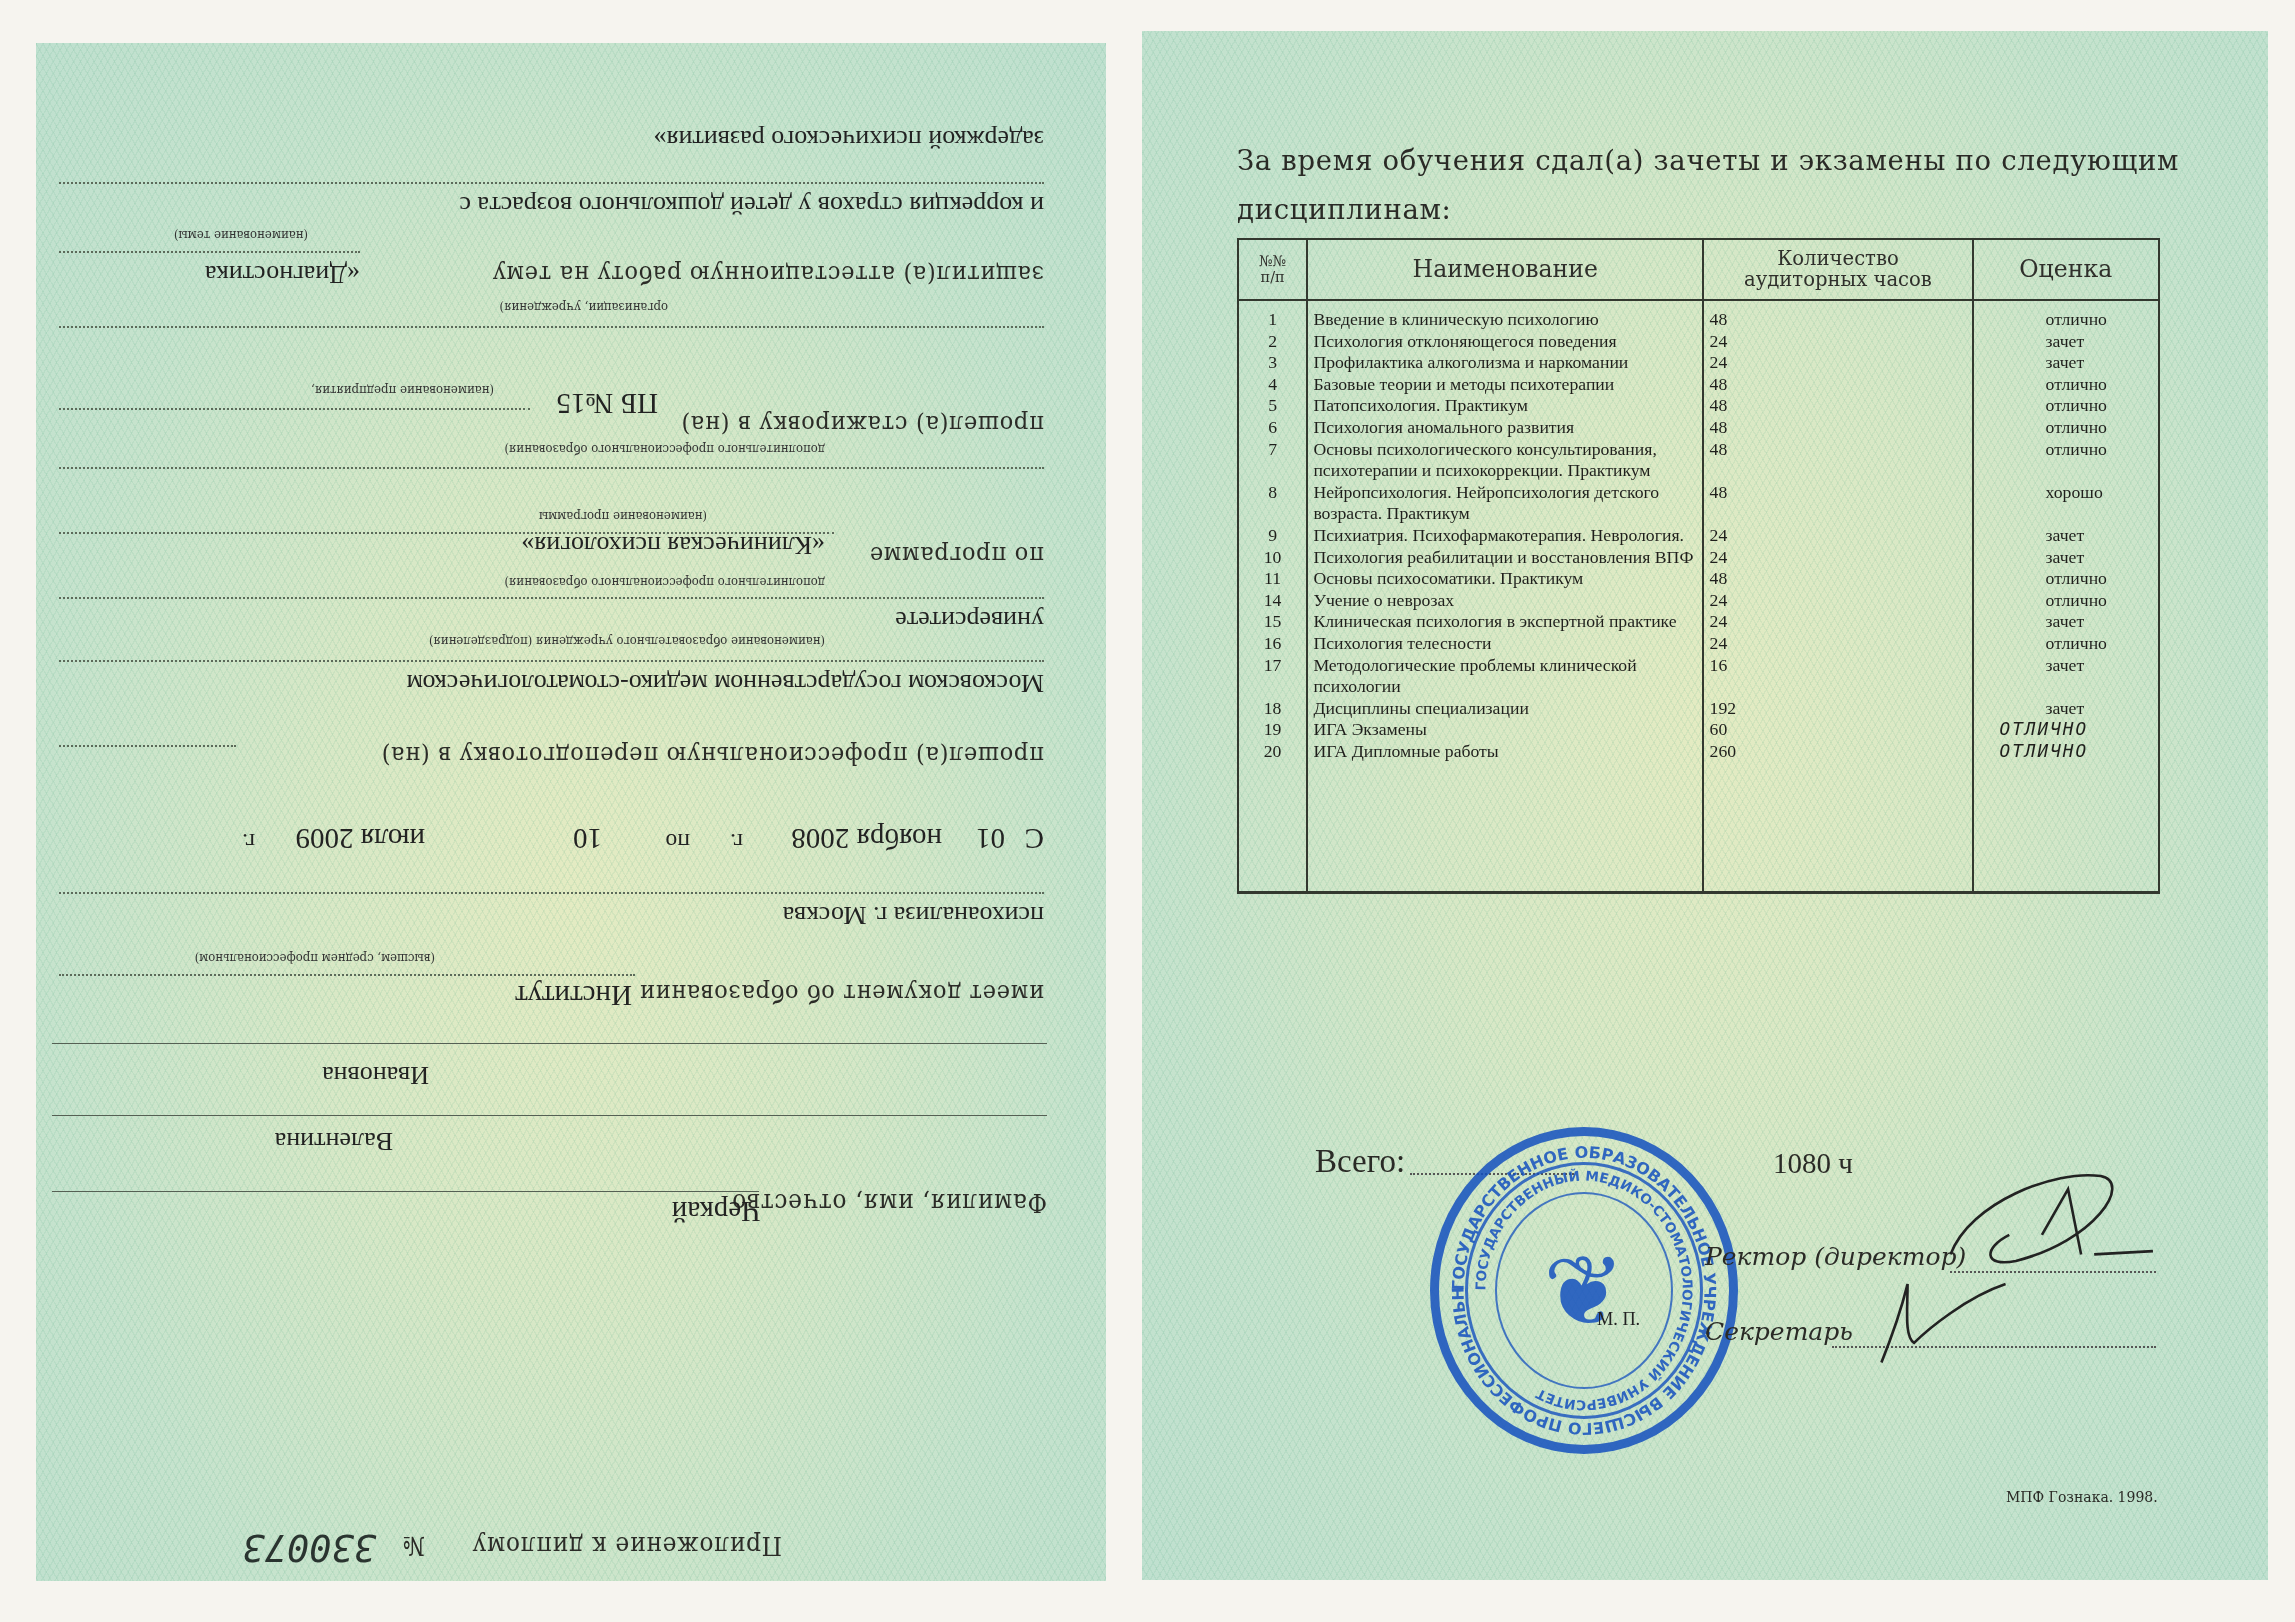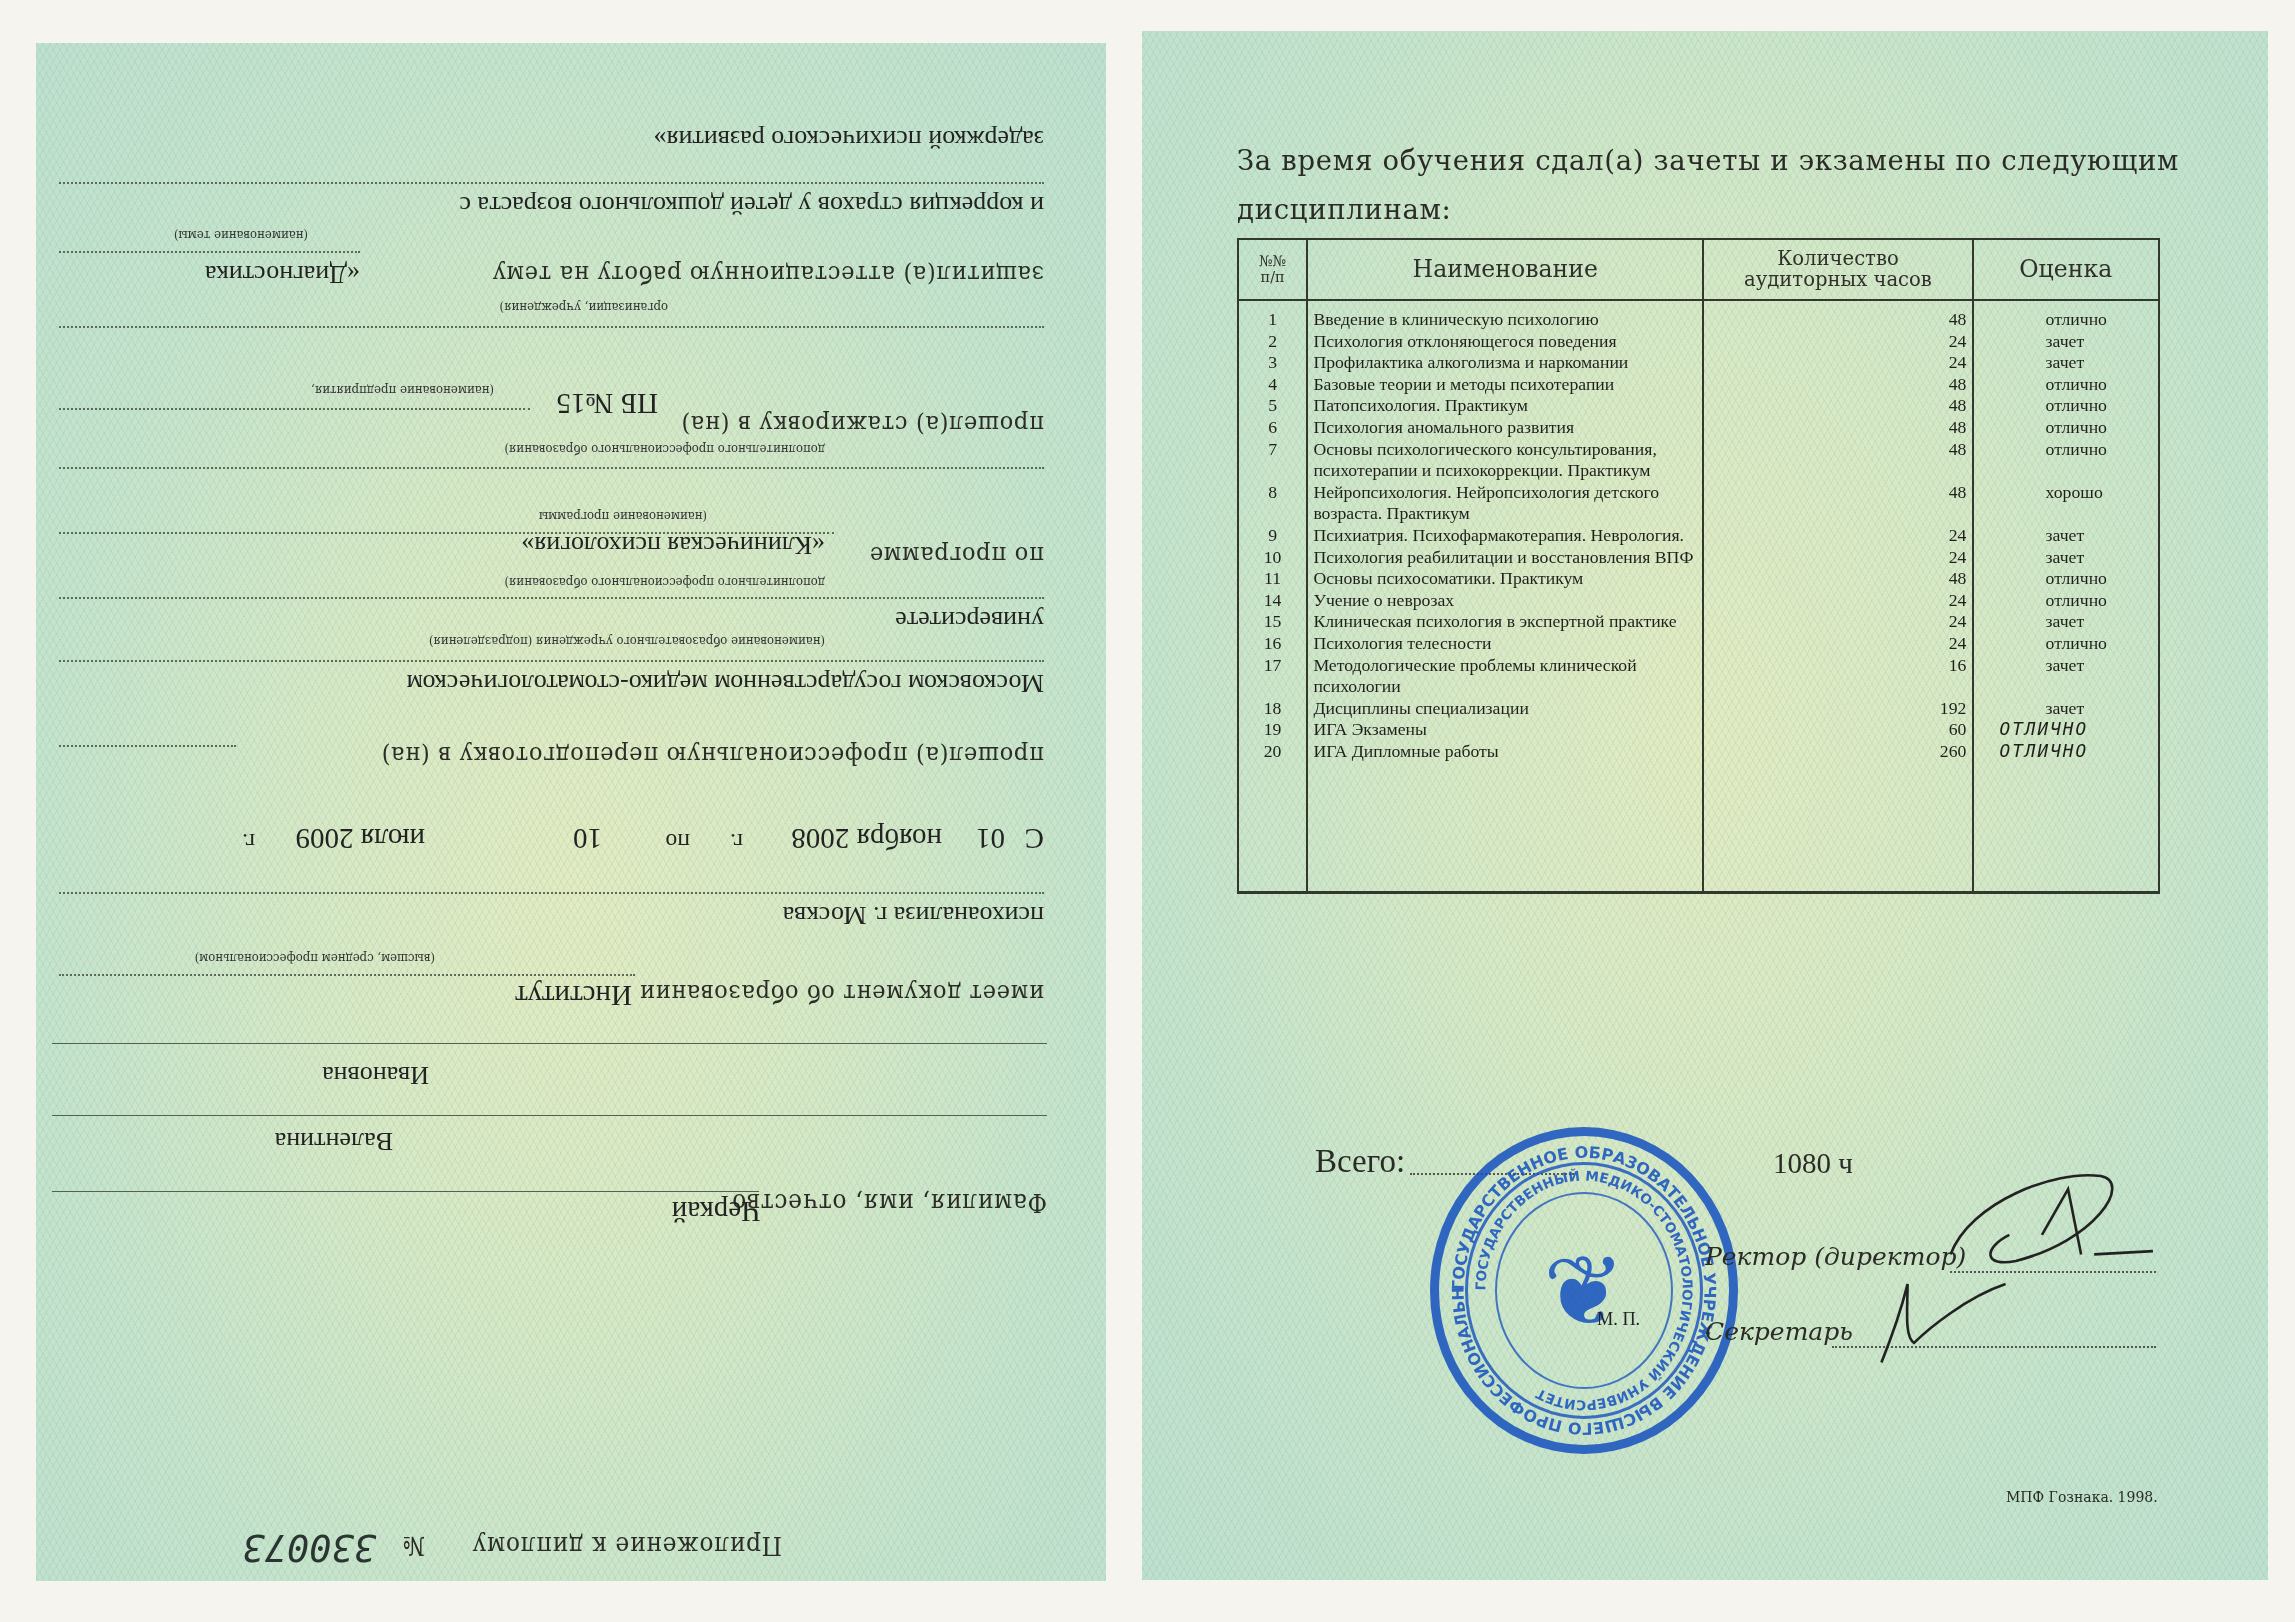--- a/index.html
+++ b/index.html
@@ -22,21 +22,21 @@
 
   .rp-heading { position:absolute; left:95px; font-family:"DejaVu Serif", serif; font-size:27.5px; letter-spacing:0.7px; color:#2a2a26; white-space:nowrap; }
   table.grades { position:absolute; left:95px; top:207px; width:923px; border-collapse:collapse; font-family:"Liberation Serif", serif; }
   table.grades th { border:2.6px solid #33382f; font-weight:normal; font-family:"DejaVu Serif", serif; font-size:23.6px; color:#2f2f2b; line-height:1.05; padding:2.6px; }
   table.grades th.num { font-size:14.4px; width:62px; }
   table.grades th.name { width:389px; }
   table.grades th.hrs { width:262px; font-size:19.6px; }
   table.grades td { border-left:2.6px solid #33382f; border-right:2.6px solid #33382f; vertical-align:top; font-size:17.7px; line-height:21.6px; padding:0 5.2px; color:#1f1f1c; }
   table.grades tr.first td { padding-top:7.9px; }
   table.grades td.n { text-align:center; }
-  table.grades td.h { text-align:right; }
+  table.grades td.h { text-align:left; }
   table.grades td.g { padding-left:72px; }
   table.grades tr.filler td { height:128px; border-bottom:3.3px solid #33382f; }
   .handwritten { font-family:"DejaVu Sans Mono", monospace; font-style:italic; font-size:23.6px; color:#2c3a36; letter-spacing:2px; }
 
   .total-label { position:absolute; left:173px; top:1112px; font-family:"Liberation Serif", serif; font-size:33px; }
   .total-dots { position:absolute; left:268px; top:1142px; width:164px; border-bottom:2px dotted #555; }
   .total-value { position:absolute; left:631px; top:1116px; font-family:"Liberation Serif", serif; font-size:29px; }
   .sig-label { position:absolute; font-family:"DejaVu Serif", serif; font-style:italic; font-size:25px; white-space:nowrap; }
   .sig-dots { position:absolute; border-bottom:2px dotted #555; }
   .footer-note { position:absolute; left:864px; top:1458px; font-family:"DejaVu Serif", serif; font-size:14px; }

